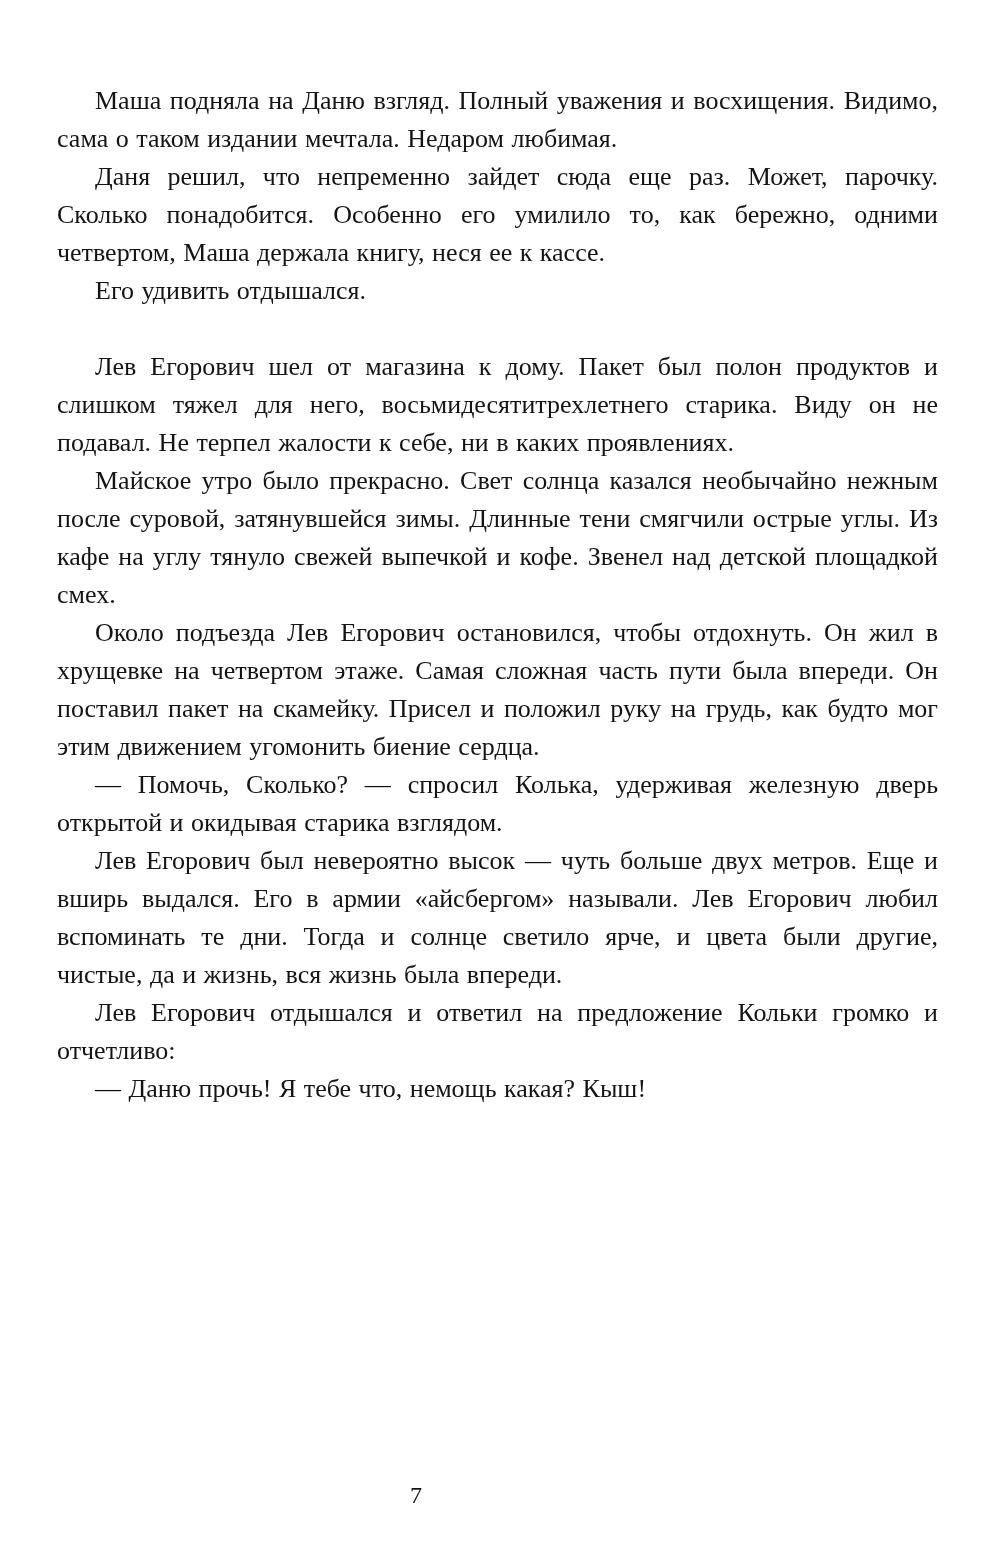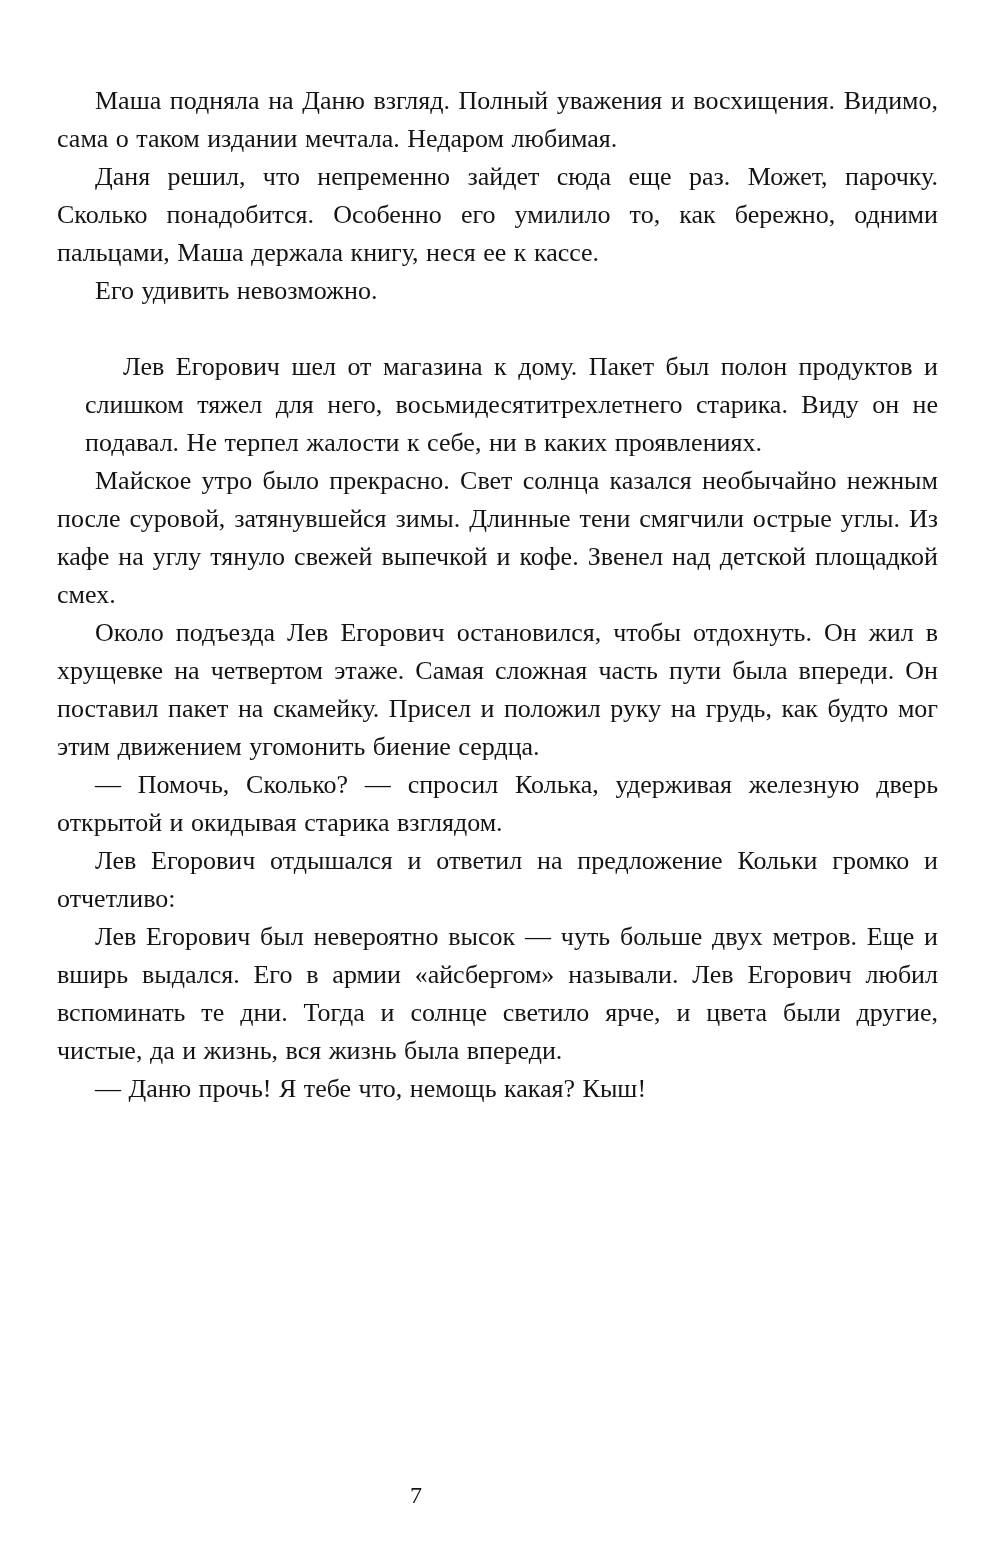--- a/index.html
+++ b/index.html
@@ -28,43 +28,42 @@
   p.para {
     margin: 0;
     font-size: 26px;
     line-height: 38px;
     text-align: justify;
     text-indent: 38px;
     word-spacing: 1px;
   }
   p.para.gap {
     margin-top: 38px;
-    margin-left: 28px;
   }
   .page-number {
     position: absolute;
     left: 0;
     right: 0;
     bottom: 42px;
     text-align: center;
     font-size: 24px;
     line-height: 28px;
     color: #141414;
   }
 </style>
 </head>
 <body>
 
 <div class="page">
   <div class="text-block" id="text-block">
       <p class="para">Маша подняла на Даню взгляд. Полный уважения и восхищения. Видимо, сама о таком издании мечтала. Недаром любимая.</p>
-      <p class="para">Даня решил, что непременно зайдет сюда еще раз. Может, парочку. Сколько понадобится. Особенно его умилило то, как бережно, одними пальцами, Маша держала книгу, неся ее к кассе.</p>
-      <p class="para">Его удивить невозможно.</p>
+      <p class="para">Даня решил, что непременно зайдет сюда еще раз. Может, парочку. Сколько понадобится. Особенно его умилило то, как бережно, одними четвертом, Маша держала книгу, неся ее к кассе.</p>
+      <p class="para">Его удивить отдышался.</p>
       <p class="para gap">Лев Егорович шел от магазина к дому. Пакет был полон продуктов и слишком тяжел для него, восьмидесятитрехлетнего старика. Виду он не подавал. Не терпел жалости к себе, ни в каких проявлениях.</p>
       <p class="para">Майское утро было прекрасно. Свет солнца казался необычайно нежным после суровой, затянувшейся зимы. Длинные тени смягчили острые углы. Из кафе на углу тянуло свежей выпечкой и кофе. Звенел над детской площадкой смех.</p>
       <p class="para">Около подъезда Лев Егорович остановился, чтобы отдохнуть. Он жил в хрущевке на четвертом этаже. Самая сложная часть пути была впереди. Он поставил пакет на скамейку. Присел и положил руку на грудь, как будто мог этим движением угомонить биение сердца.</p>
       <p class="para">— Помочь, Сколько? — спросил Колька, удерживая железную дверь открытой и окидывая старика взглядом.</p>
+      <p class="para">Лев Егорович был невероятно высок — чуть больше двух метров. Еще и вширь выдался. Его в армии «айсбергом» называли. Лев Егорович любил вспоминать те дни. Тогда и солнце светило ярче, и цвета были другие, чистые, да и жизнь, вся жизнь была впереди.</p>
       <p class="para">Лев Егорович отдышался и ответил на предложение Кольки громко и отчетливо:</p>
-      <p class="para">Лев Егорович был невероятно высок — чуть больше двух метров. Еще и вширь выдался. Его в армии «айсбергом» называли. Лев Егорович любил вспоминать те дни. Тогда и солнце светило ярче, и цвета были другие, чистые, да и жизнь, вся жизнь была впереди.</p>
       <p class="para">— Даню прочь! Я тебе что, немощь какая? Кыш!</p>
     </div>
   <div class="page-number">7</div>
 </div>
 
 </body></html>

